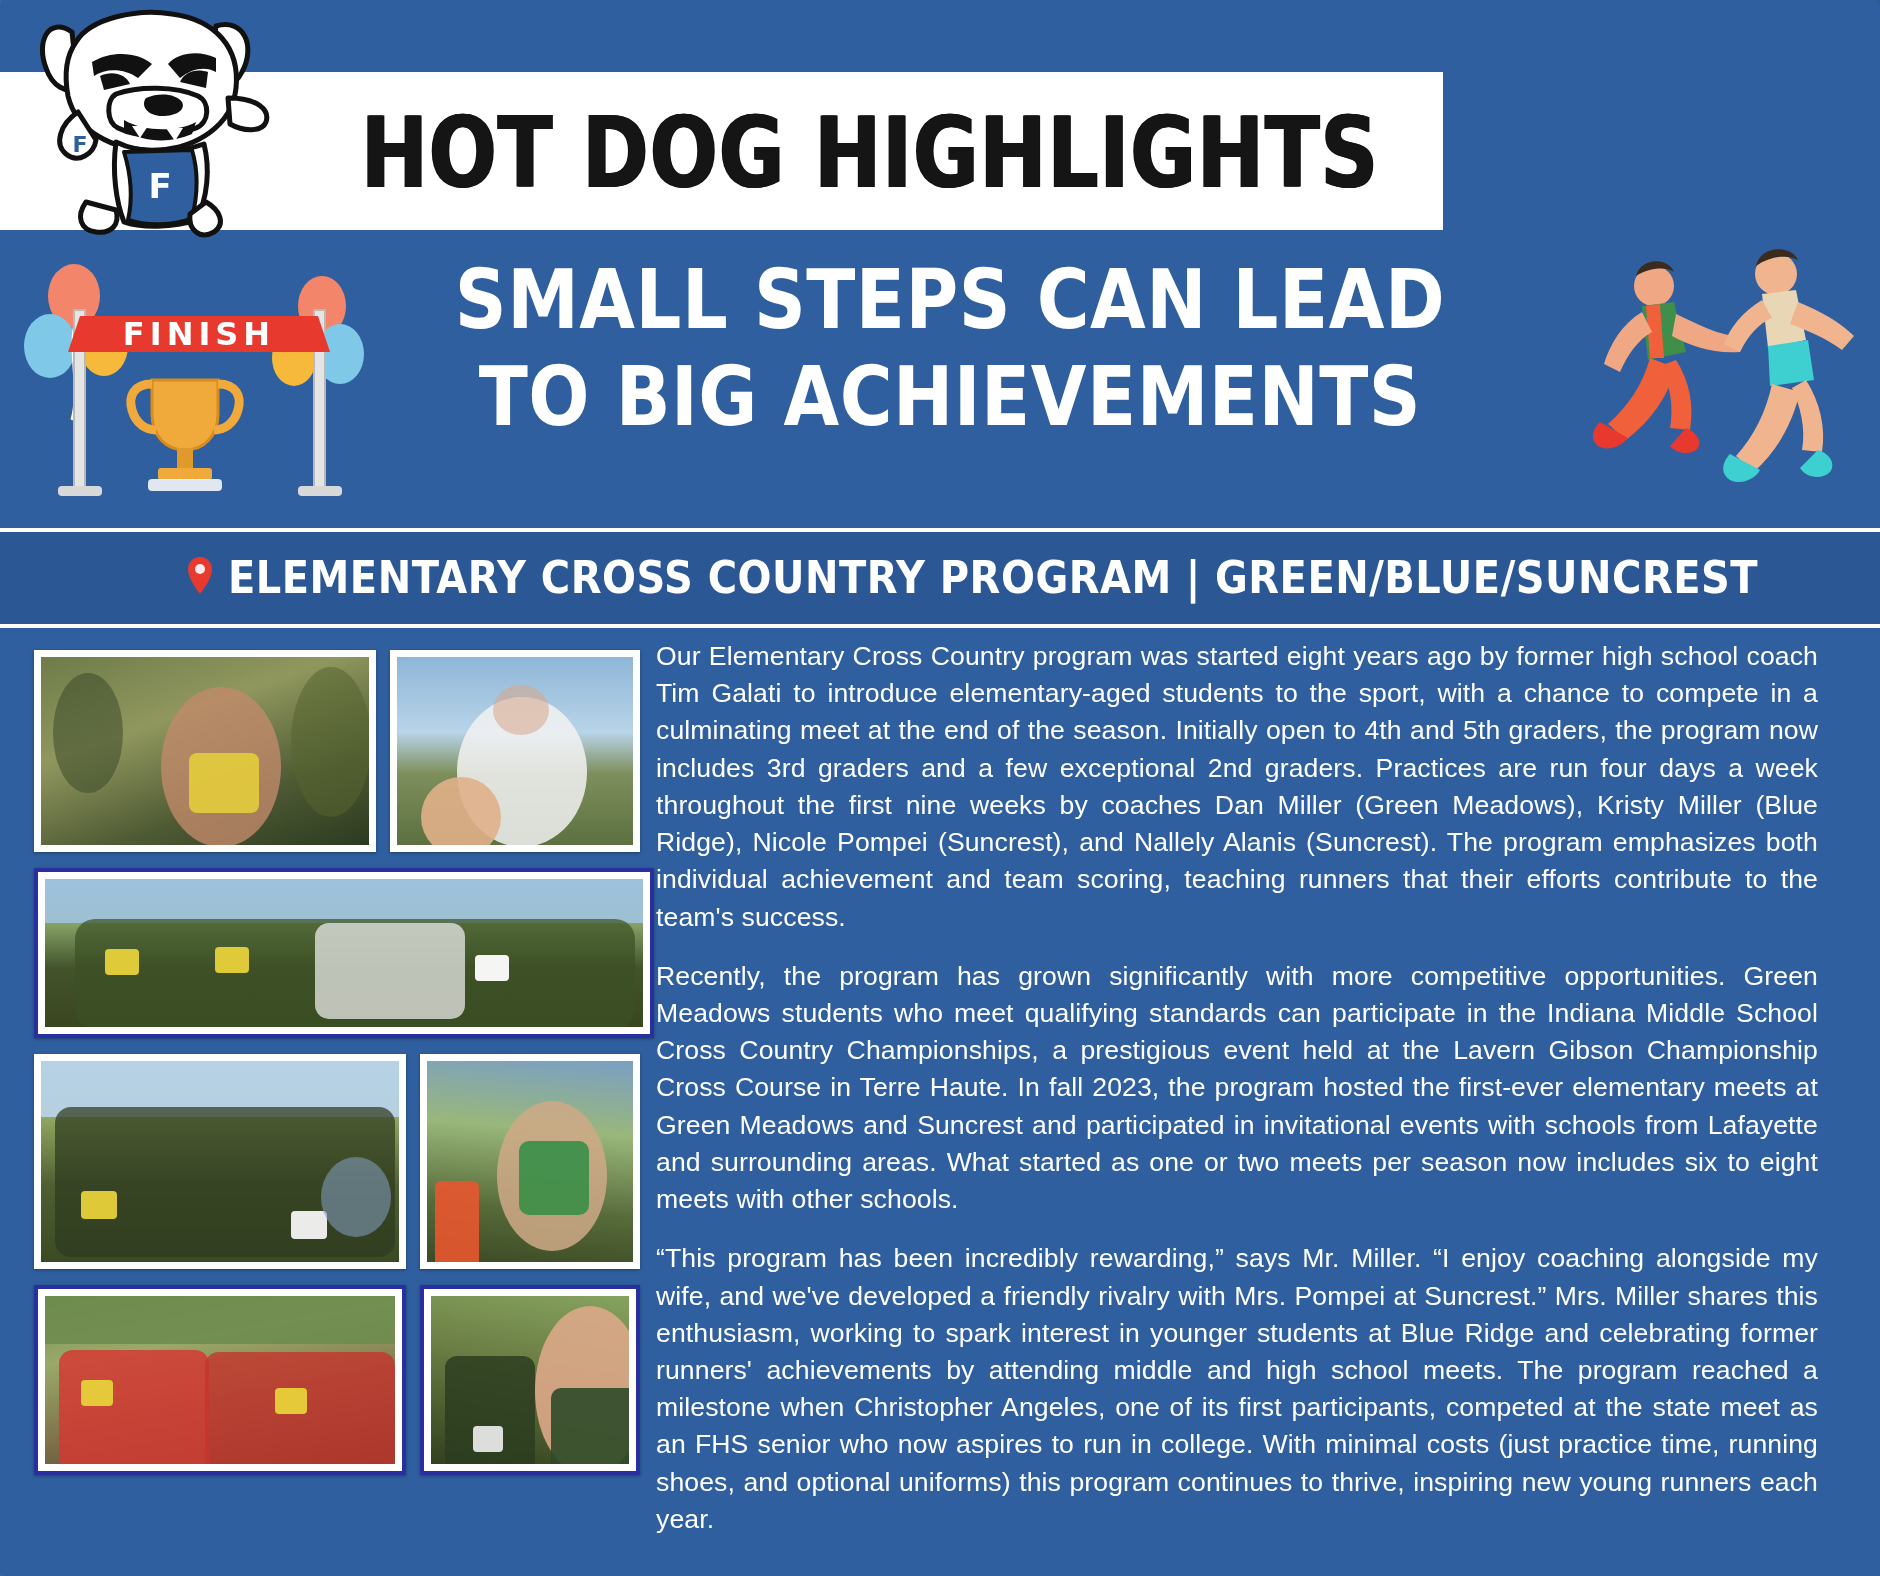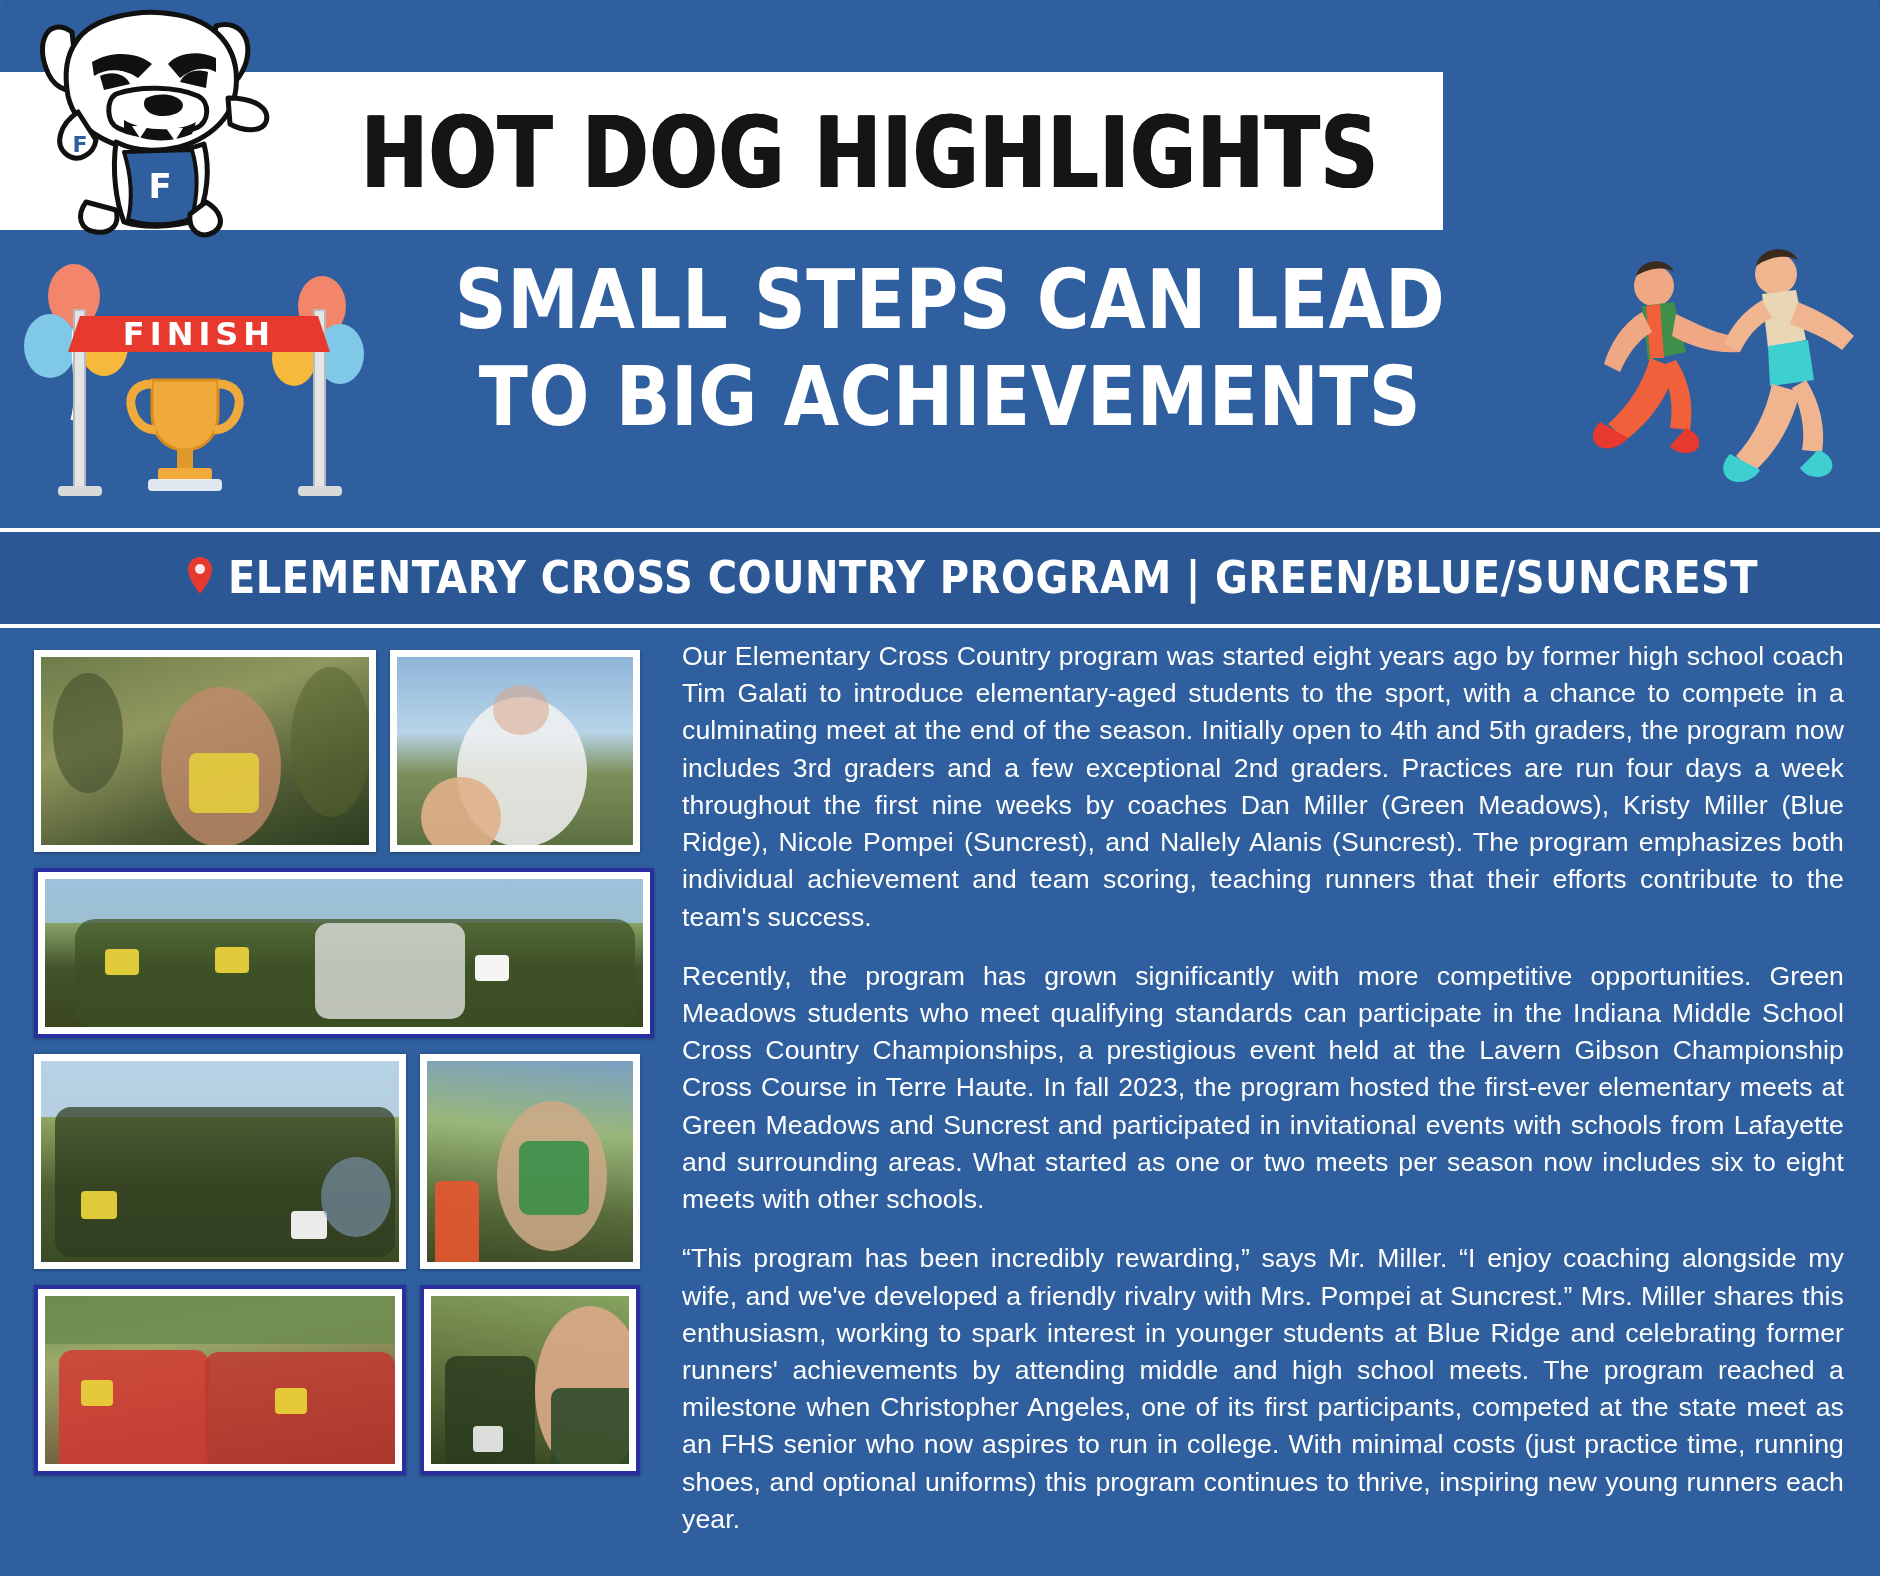--- a/index.html
+++ b/index.html
@@ -194,21 +194,21 @@
   .ph3 { background: linear-gradient(180deg,#9fc2dd 0%,#8aa86a 28%,#44532c 60%,#39461f 100%); }
   .ph4 { background: linear-gradient(180deg,#b7d2e6 0%,#8da35e 30%,#4f5f33 62%,#3a4a24 100%); }
   .ph5 { background: linear-gradient(185deg,#7aa0c4 0%,#99b77a 35%,#576b3a 72%,#3c4a25 100%); }
   .ph6 { background: linear-gradient(170deg,#6f8c4f 0%,#9aa96a 30%,#7e6f48 65%,#4b4026 100%); }
   .ph7 { background: linear-gradient(190deg,#86a35f 0%,#6c7f45 40%,#4a5a2e 75%,#32401f 100%); }
 
   .blob { position: absolute; border-radius: 50%; opacity: 0.55; }
 
   .text-col {
     position: absolute;
-    left: 682px;
+    left: 656px;
     top: 8px;
     width: 1162px;
     color: #ffffff;
   }
   .para {
     font-family: "Liberation Sans", sans-serif;
     font-size: 26.6px;
     line-height: 1.40;
     text-align: justify;
     letter-spacing: 0.1px;

